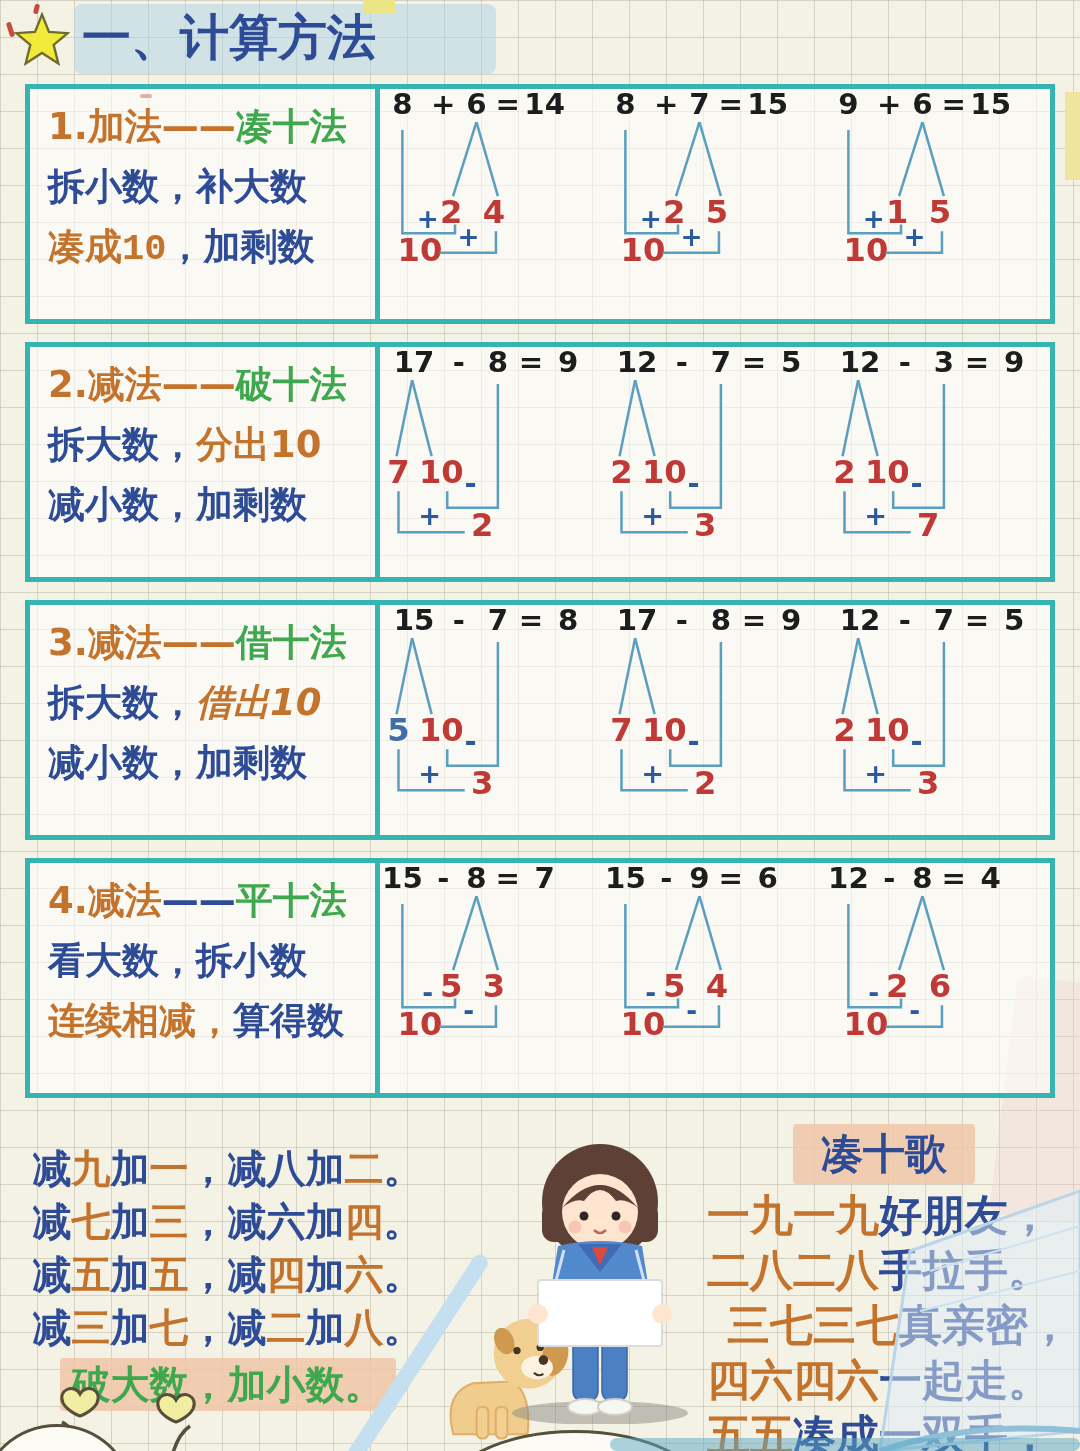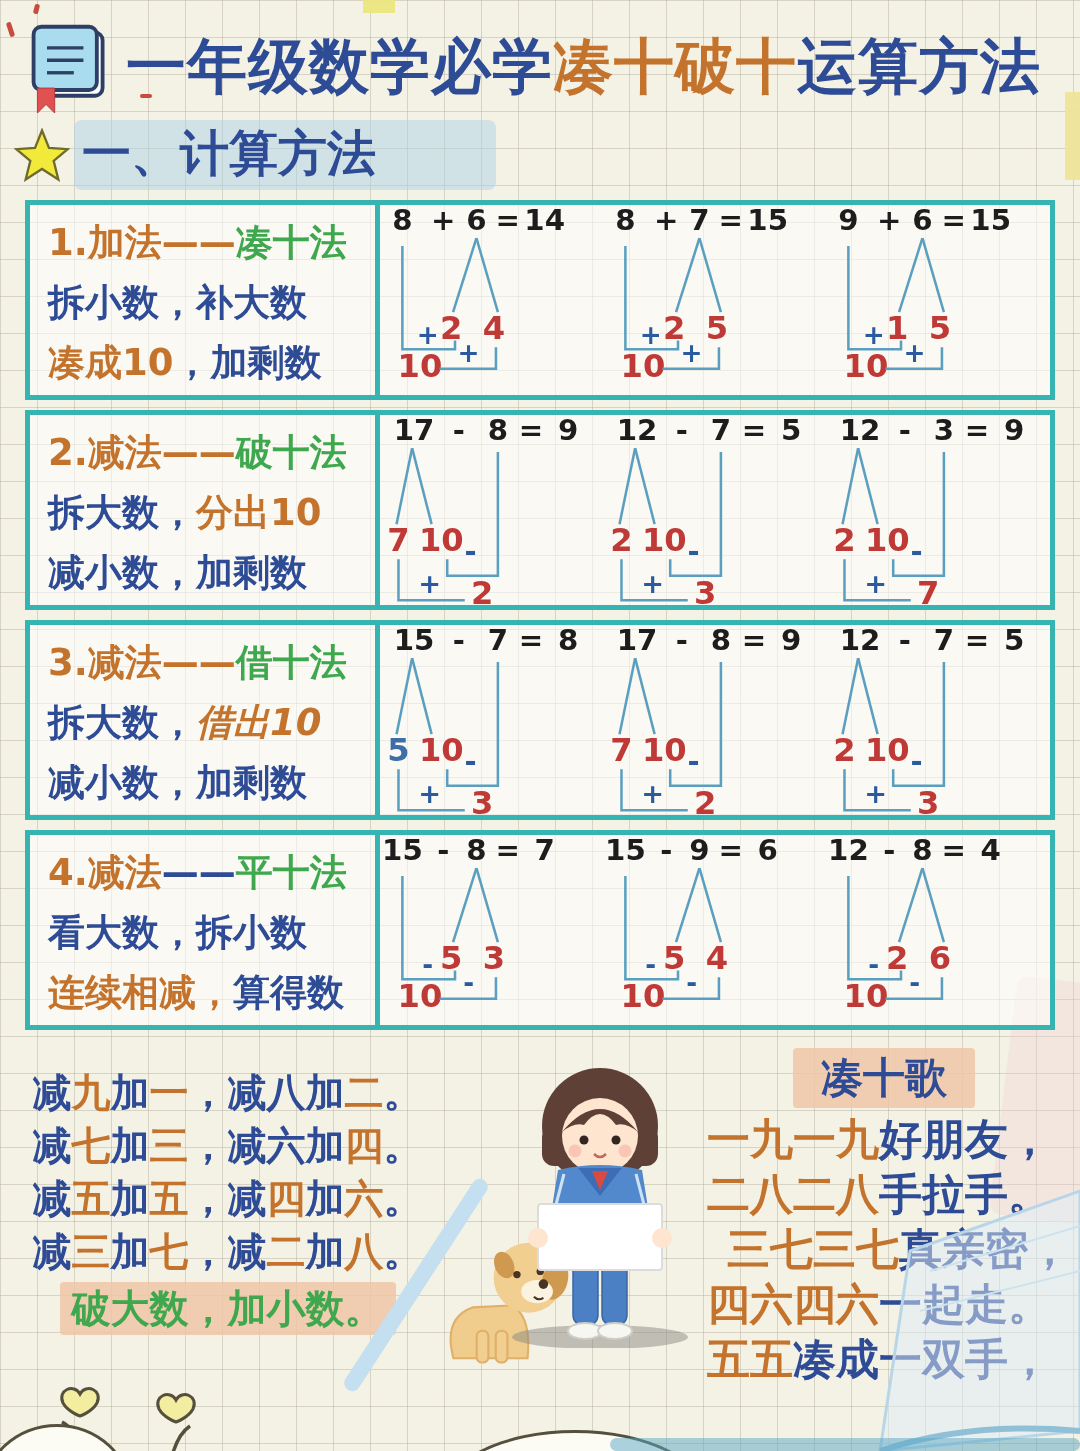--- a/index.html
+++ b/index.html
@@ -19,21 +19,21 @@
   .main-title{font-size:60px;font-weight:bold;letter-spacing:1px;white-space:nowrap;}
   
   .section-head{display:flex;align-items:center;gap:4px;margin:4px 0 0 14px;}
   .star{width:56px;height:54px;flex:0 0 auto;}
   .section-text{font-size:49px;font-weight:bold;color:var(--blue);
     background:rgba(173,212,232,.5);padding:1px 120px 3px 8px;border-radius:8px;white-space:nowrap;}
   .section-head.koujue{margin:6px 0 0 14px;}
   .section-head.koujue .section-text{font-size:54px;padding-right:90px;}
   
   .method-table{margin:10px 25px 0 25px;position:relative;}
-  .method-row{display:flex;height:200px;border:5px solid var(--teal);margin-bottom:10px;background:rgba(255,255,255,.55);}
+  .method-row{display:flex;height:240px;border:5px solid var(--teal);margin-bottom:18px;background:rgba(255,255,255,.55);}
   .method-info{width:350px;flex:0 0 auto;border-right:5px solid var(--teal);padding:8px 4px 0 18px;overflow:hidden;}
   .method-row:nth-child(4) .method-info{padding-top:8px;}
   .info-line{font-size:37px;font-weight:bold;line-height:60px;white-space:nowrap;}
   .method-diagrams{flex:1;display:flex;align-items:flex-start;}
   .diagram{width:33.3%;height:192px;}
   
   .rhymes{position:relative;display:flex;margin-top:2px;height:392px;}
   .rhyme-left{width:455px;flex:0 0 auto;text-align:center;padding-top:26px;}
   .rhyme-center{width:240px;flex:0 0 auto;}
   .rhyme-right{flex:1;padding:8px 0 0 12px;}
@@ -70,45 +70,34 @@
 
 <div class="page">
 
   <div class="decor tape-top"></div>
   <div class="decor strip-right"></div>
   <div class="decor red-mark rm1"></div>
   <div class="decor red-mark rm2"></div>
   <div class="decor red-mark rm3"></div>
   <div class="decor pink-wash"></div>
 
-  <header class="title-row">
-    <svg class="book-icon" viewBox="0 0 96 100">
-      <rect x="16" y="14" width="66" height="66" rx="8" fill="#ffffff" stroke="#2e3f66" stroke-width="4"></rect>
-      <rect x="10" y="8" width="66" height="66" rx="8" fill="#a9dcee" stroke="#2e3f66" stroke-width="4"></rect>
-      <line x1="24" y1="30" x2="62" y2="30" stroke="#2e3f66" stroke-width="3.5"></line>
-      <line x1="24" y1="43" x2="62" y2="43" stroke="#2e3f66" stroke-width="3.5"></line>
-      <line x1="24" y1="56" x2="52" y2="56" stroke="#2e3f66" stroke-width="3.5"></line>
-      <polygon points="14,72 32,72 32,98 23,89 14,98" fill="#e05252" stroke="#b23b3b" stroke-width="1"></polygon>
-    </svg>
-    <h1 class="main-title"><span style="color: rgb(46, 75, 150);">一年级数学必学</span><span style="color: rgb(196, 115, 44);">凑十破十</span><span style="color: rgb(46, 75, 150);">运算方法</span></h1>
-  </header>
 
   <div class="section-head">
     <svg class="star" viewBox="0 0 48 46">
       <polygon points="24,2 30,17 46,18 34,28 38,44 24,35 10,44 14,28 2,18 18,17" fill="#f2ea3a" stroke="#6e6b2c" stroke-width="2"></polygon>
     </svg>
     <span class="section-text">一、计算方法</span>
   </div>
 
   <div class="method-table">
     <div class="method-row">
       <div class="method-info">
         <div class="info-line"><span style="color: rgb(196, 115, 44);">1.加法——</span><span style="color: rgb(63, 167, 77);">凑十法</span></div>
         <div class="info-line"><span style="color: rgb(46, 75, 150);">拆小数，补大数</span></div>
-        <div class="info-line"><span style="color: rgb(196, 115, 44);">凑成10</span><span style="color: rgb(46, 75, 150);">，加剩数</span></div>
+        <div class="info-line"><span style="color: rgb(196, 115, 44); font-family: Liberation Mono, monospace;">凑成10</span><span style="color: rgb(46, 75, 150);">，加剩数</span></div>
       </div>
       <div class="method-diagrams">
           <svg viewBox="0 0 223 197" class="diagram" preserveAspectRatio="xMidYMin meet">
             <text x="20" y="26" font-size="30" fill="#1d1d1d" text-anchor="middle" font-weight="bold" font-family="&quot;DejaVu Sans&quot;,sans-serif">8</text>
             <text x="62" y="26" font-size="30" fill="#1d1d1d" text-anchor="middle" font-weight="bold" font-family="&quot;DejaVu Sans&quot;,sans-serif">+</text>
             <text x="96" y="26" font-size="30" fill="#1d1d1d" text-anchor="middle" font-weight="bold" font-family="&quot;DejaVu Sans&quot;,sans-serif">6</text>
             <text x="128" y="26" font-size="30" fill="#1d1d1d" text-anchor="middle" font-weight="bold" font-family="&quot;DejaVu Sans&quot;,sans-serif">=</text>
             <text x="166" y="26" font-size="30" fill="#1d1d1d" text-anchor="middle" font-weight="bold" font-family="&quot;DejaVu Sans&quot;,sans-serif">14</text>
             <polyline points="96,34 72,110" fill="none" stroke="#5b9fc0" stroke-width="2.6"></polyline>
             <polyline points="96,34 118,110" fill="none" stroke="#5b9fc0" stroke-width="2.6"></polyline>

